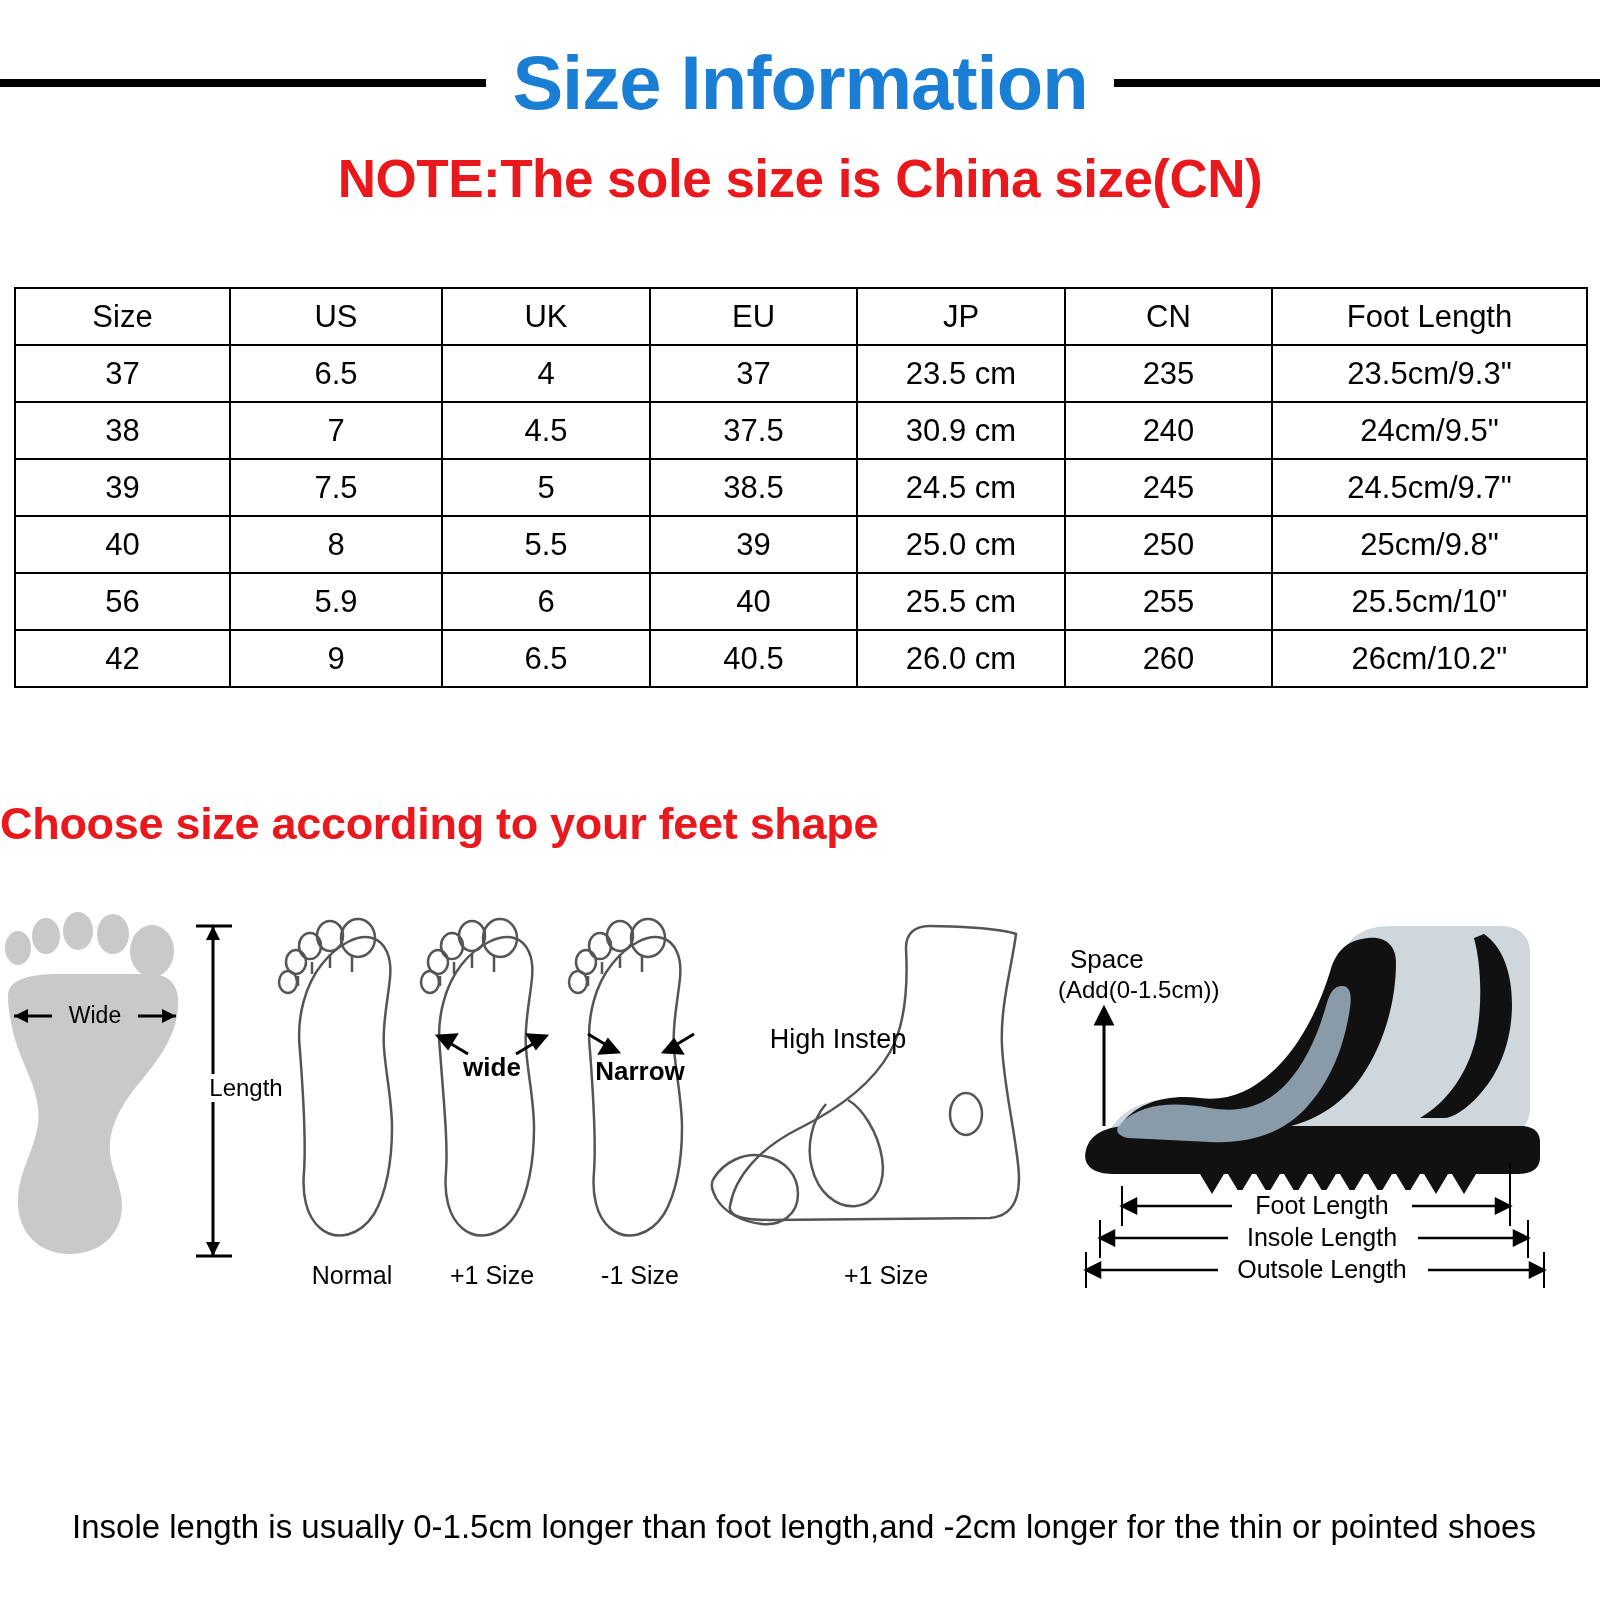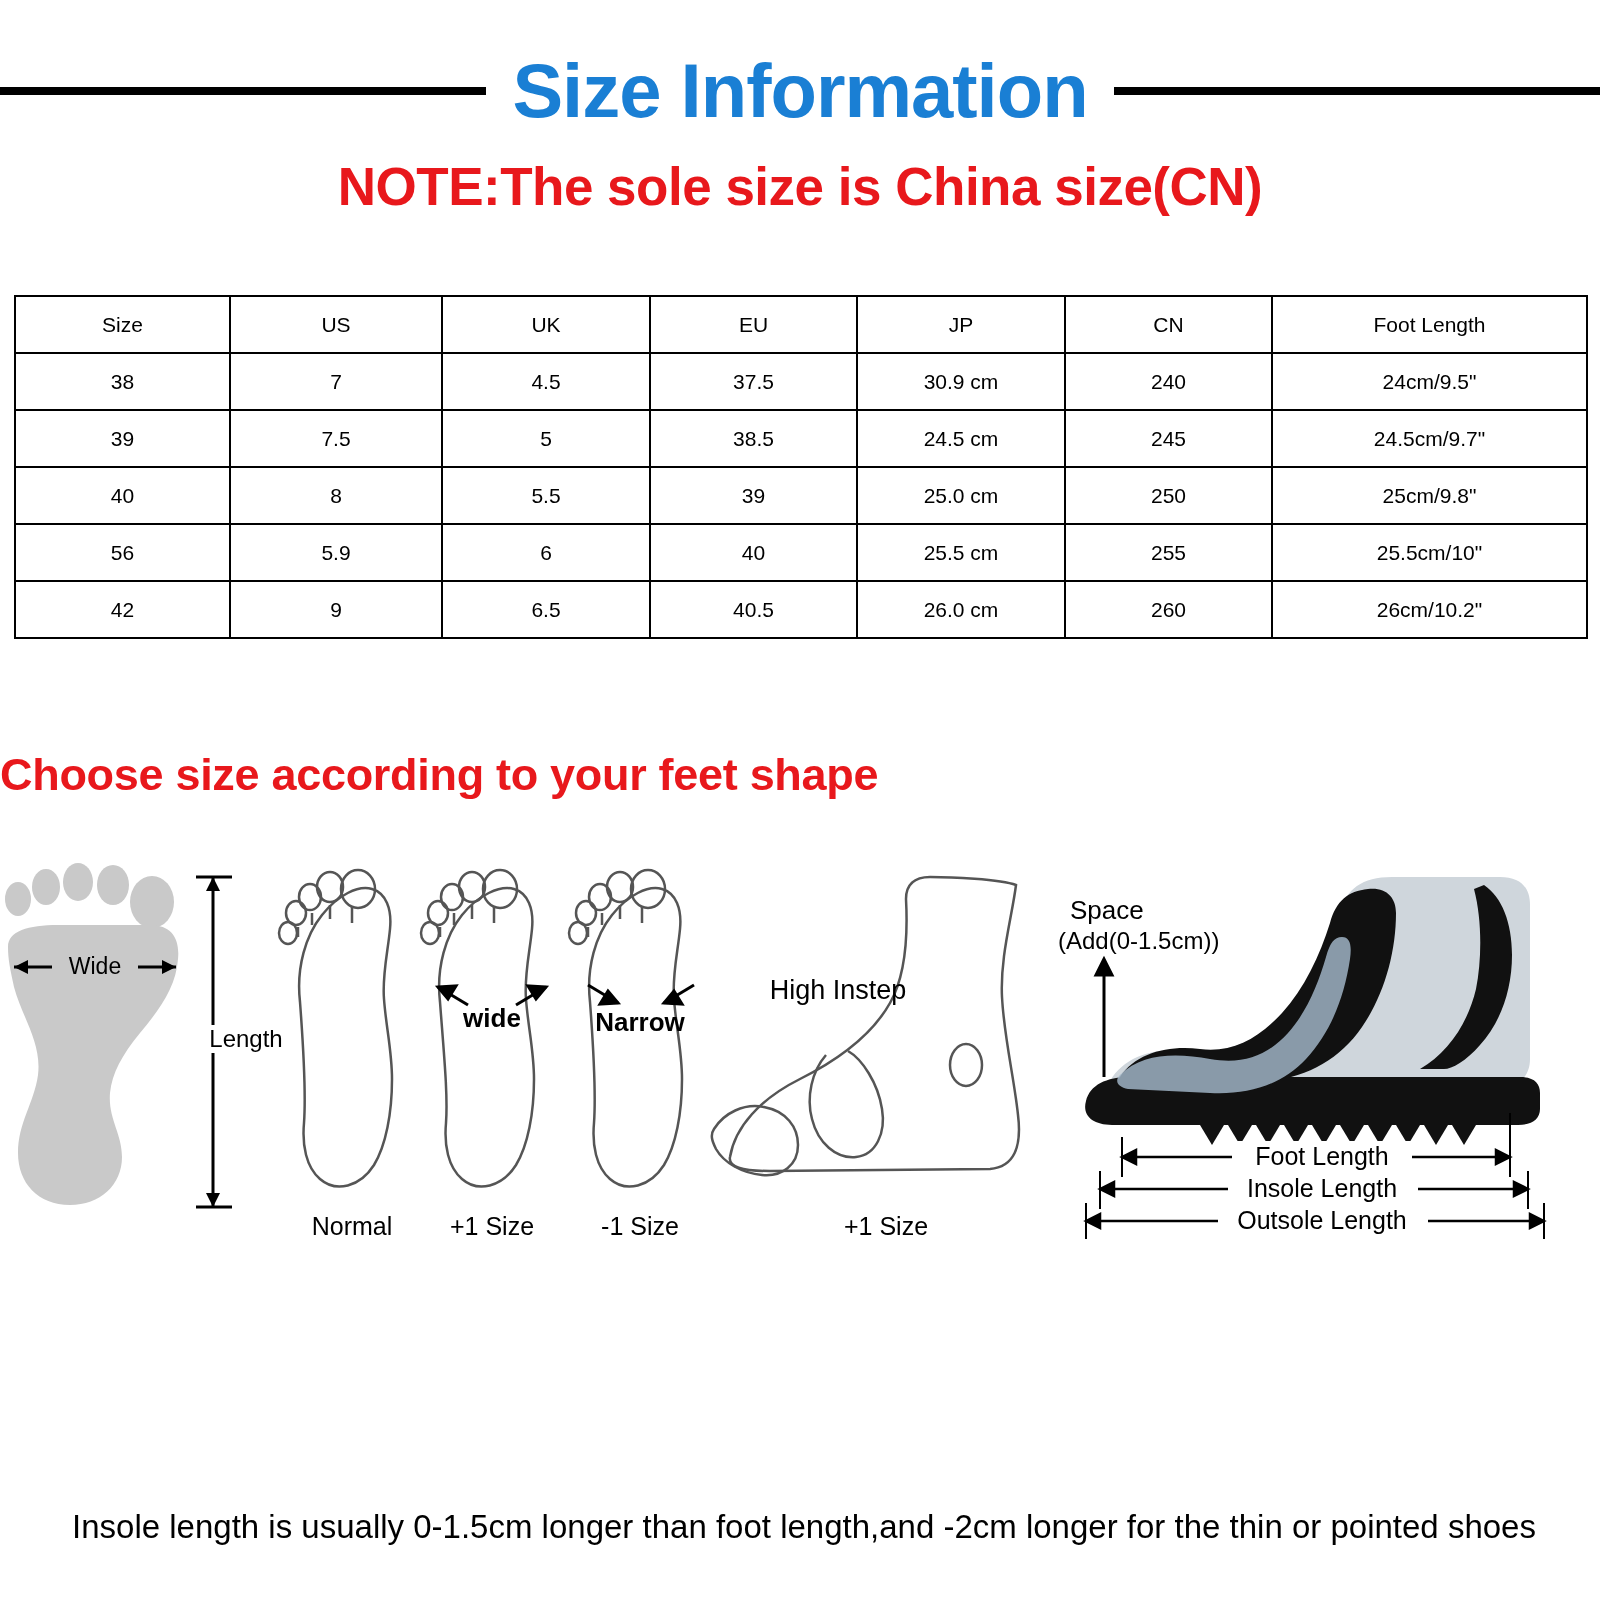--- a/index.html
+++ b/index.html
@@ -12,22 +12,22 @@
     height: 1600px;
     font-family: "Liberation Sans", sans-serif;
     color: #000;
     overflow: hidden;
     position: relative;
   }
 
   
   .header {
     position: relative;
-    padding-top: 48px;
     text-align: center;
+    margin-top: 40px;
   }
   .title-row {
     position: relative;
     height: 86px;
     display: flex;
     align-items: center;
     justify-content: center;
   }
   .title-rule {
     position: absolute;
@@ -62,21 +62,21 @@
   }
   table.size-table {
     border-collapse: collapse;
     width: 1572px;
     table-layout: fixed;
   }
   table.size-table th,
   table.size-table td {
     border: 2px solid #000;
     text-align: center;
-    font-size: 21px;
+    font-size: 31px;
     height: 55px;
     padding: 0;
     font-weight: normal;
     color: #000;
     margin-left: 8px;
   }
   table.size-table th { font-weight: normal; }
   col.c0 { width: 215px; }
   col.c1 { width: 212px; }
   col.c2 { width: 208px; }
@@ -142,20 +142,29 @@
         <th>US</th>
         <th>UK</th>
         <th>EU</th>
         <th>JP</th>
         <th>CN</th>
         <th>Foot Length</th>
       </tr>
     </thead>
     <tbody>
       <tr>
+        <td>37</td>
+        <td>6.5</td>
+        <td>4</td>
+        <td>37</td>
+        <td>23.5 cm</td>
+        <td>235</td>
+        <td>23.5cm/9.3"</td>
+      </tr>
+      <tr>
         <td>38</td>
         <td>7</td>
         <td>4.5</td>
         <td>37.5</td>
         <td>30.9 cm</td>
         <td>240</td>
         <td>24cm/9.5"</td>
       </tr>
       <tr>
         <td>39</td>

